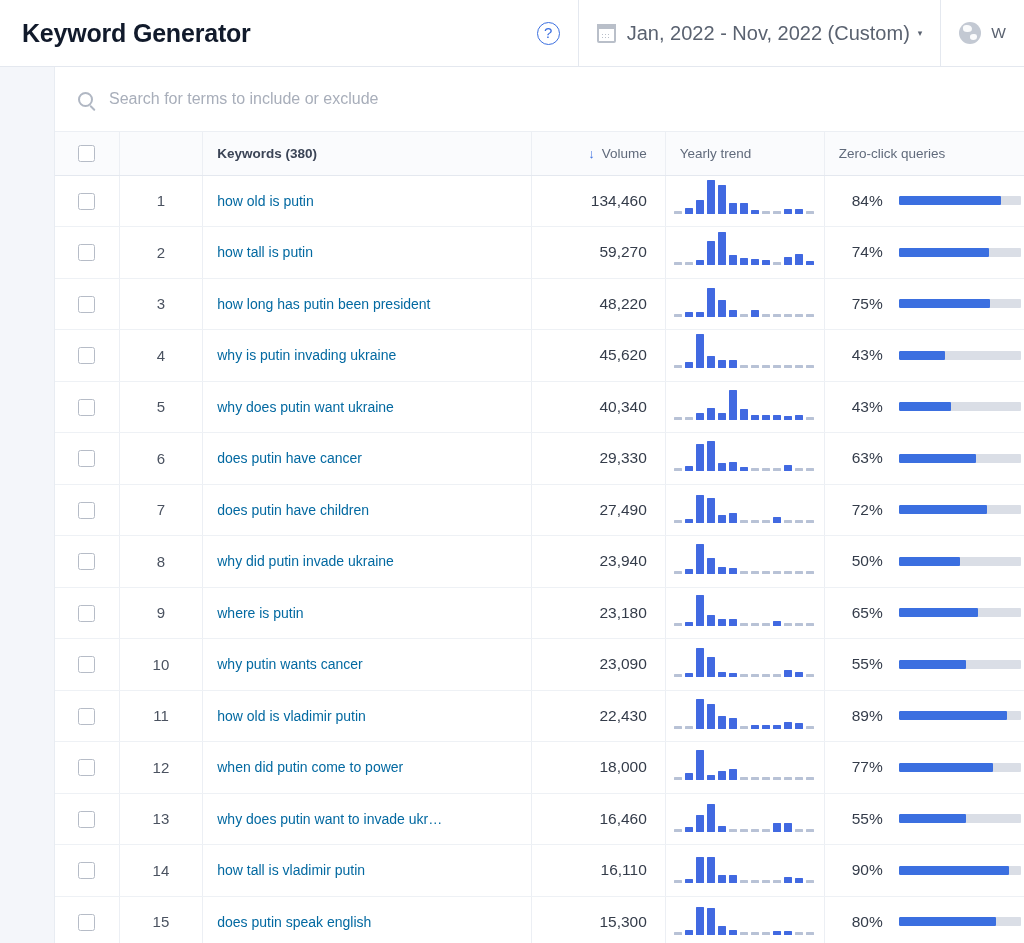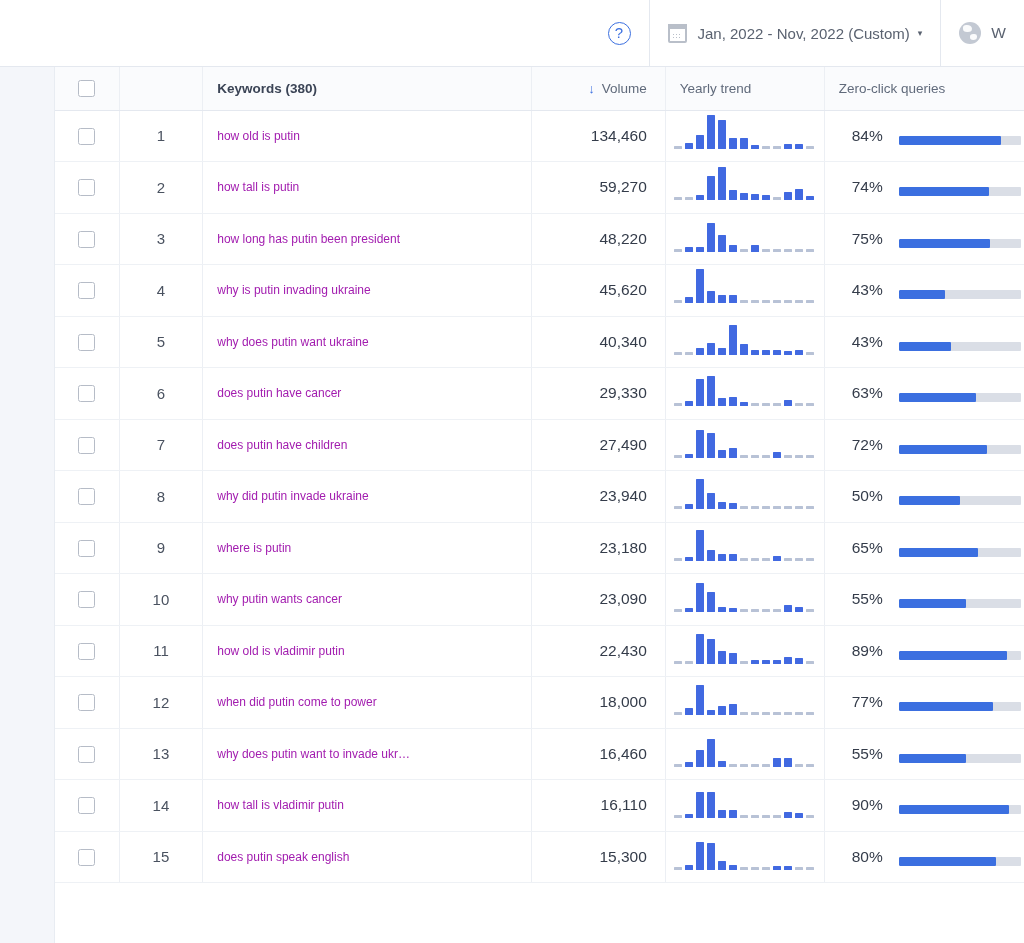--- a/index.html
+++ b/index.html
@@ -38,21 +38,21 @@
   }
   .cal-icon:before {
     content: ""; position: absolute; left: -2px; right: -2px; top: -2px; height: 5px;
     background: #b9bfc9;
   }
   .cal-icon:after {
     content: ""; position: absolute; left: 2px; top: 7px; width: 9px; height: 6px;
     background-image: radial-gradient(#b9bfc9 40%, transparent 41%);
     background-size: 3px 3px;
   }
-  .date-text { font-size: 15px; color: #5a6270; white-space: nowrap; }
+  .date-text { font-size: 20px; color: #5a6270; white-space: nowrap; }
   .caret { margin-left: 8px; font-size: 9px; color: #5a6270; }
   .globe-icon {
     width: 22px; height: 22px; border-radius: 50%; background: #c3c9d3;
     position: relative; margin-right: 10px; flex: none; overflow: hidden;
   }
   .globe-icon:before {
     content: ""; position: absolute; left: 4px; top: 3px; width: 9px; height: 7px;
     background: #fafbfc; border-radius: 40% 60% 50% 50%;
   }
   .globe-icon:after {
@@ -120,57 +120,58 @@
   }
   tbody td.c-trend { padding: 0; position: relative; }
   tbody td.c-zero { padding: 0 14px; }
 
   .chk {
     display: inline-block; width: 17px; height: 17px;
     border: 1.6px solid #b6bcc7; border-radius: 2.5px; background: #fff;
     cursor: pointer; vertical-align: middle;
   }
   .kw-link {
-    font-size: 12px; color: #a21caf; text-decoration: none; cursor: pointer;
+    font-size: 14px; color: #0369a1; text-decoration: none; cursor: pointer;
     white-space: nowrap; overflow: hidden; text-overflow: ellipsis; display: block;
   }
   .sort-arrow { color: #3b6fe0; margin-right: 7px; font-size: 13px; }
 
   
   .spark {
     display: flex; align-items: flex-end; gap: 3px;
     height: 40px; padding-left: 8px; padding-bottom: 7px; width: 148px;
   }
   .spark i {
     display: block; width: 8px; background: #4169e1; border-radius: 0.5px;
     min-height: 2px;
   }
   .spark i.z { background: #b8c2d6; height: 2px; }
 
   
-  .zero-wrap { display: flex; align-items: flex-end; }
+  .zero-wrap { display: flex; align-items: center; }
   .zero-pct {
     font-size: 15.5px; color: #343c4a; width: 44px; text-align: right;
     margin-right: 16px; flex: none;
   }
   .zbar {
     position: relative; height: 9px; width: 122px; background: #dadee6;
     border-radius: 1px; overflow: hidden; flex: none;
   }
   .zbar > span {
     position: absolute; left: 0; top: 0; bottom: 0;
     background: #3b6fe0; border-radius: 1px;
   }
 </style>
 </head>
 <body>
 
 <div id="app">
 
   <div class="topbar">
+    <div class="app-title">Keyword Generator</div>
 
     <div class="topbar-right">
       <div class="tb-cell">
         <div class="help-icon">?</div>
       </div>
       <div class="tb-divider"></div>
       <div class="tb-cell">
         <span class="cal-icon"></span>
         <span class="date-text">Jan, 2022 - Nov, 2022 (Custom)</span>
         <span class="caret">▾</span>
@@ -180,20 +181,24 @@
         <span class="globe-icon"></span>
         <span class="geo-text">W</span>
       </div>
     </div>
   </div>
 
   <div class="left-rail"></div>
 
   <div class="panel">
 
+    <div class="searchbar">
+      <span class="search-icon"></span>
+      <input class="search-input" type="text" placeholder="Search for terms to include or exclude" style="">
+    </div>
 
     <table class="kw">
       <thead>
         <tr>
           <th class="c-check">
             <span class="chk"></span>
           </th>
           <th class="c-num"></th>
           <th class="c-kw">Keywords (380)</th>
           <th class="c-vol">

